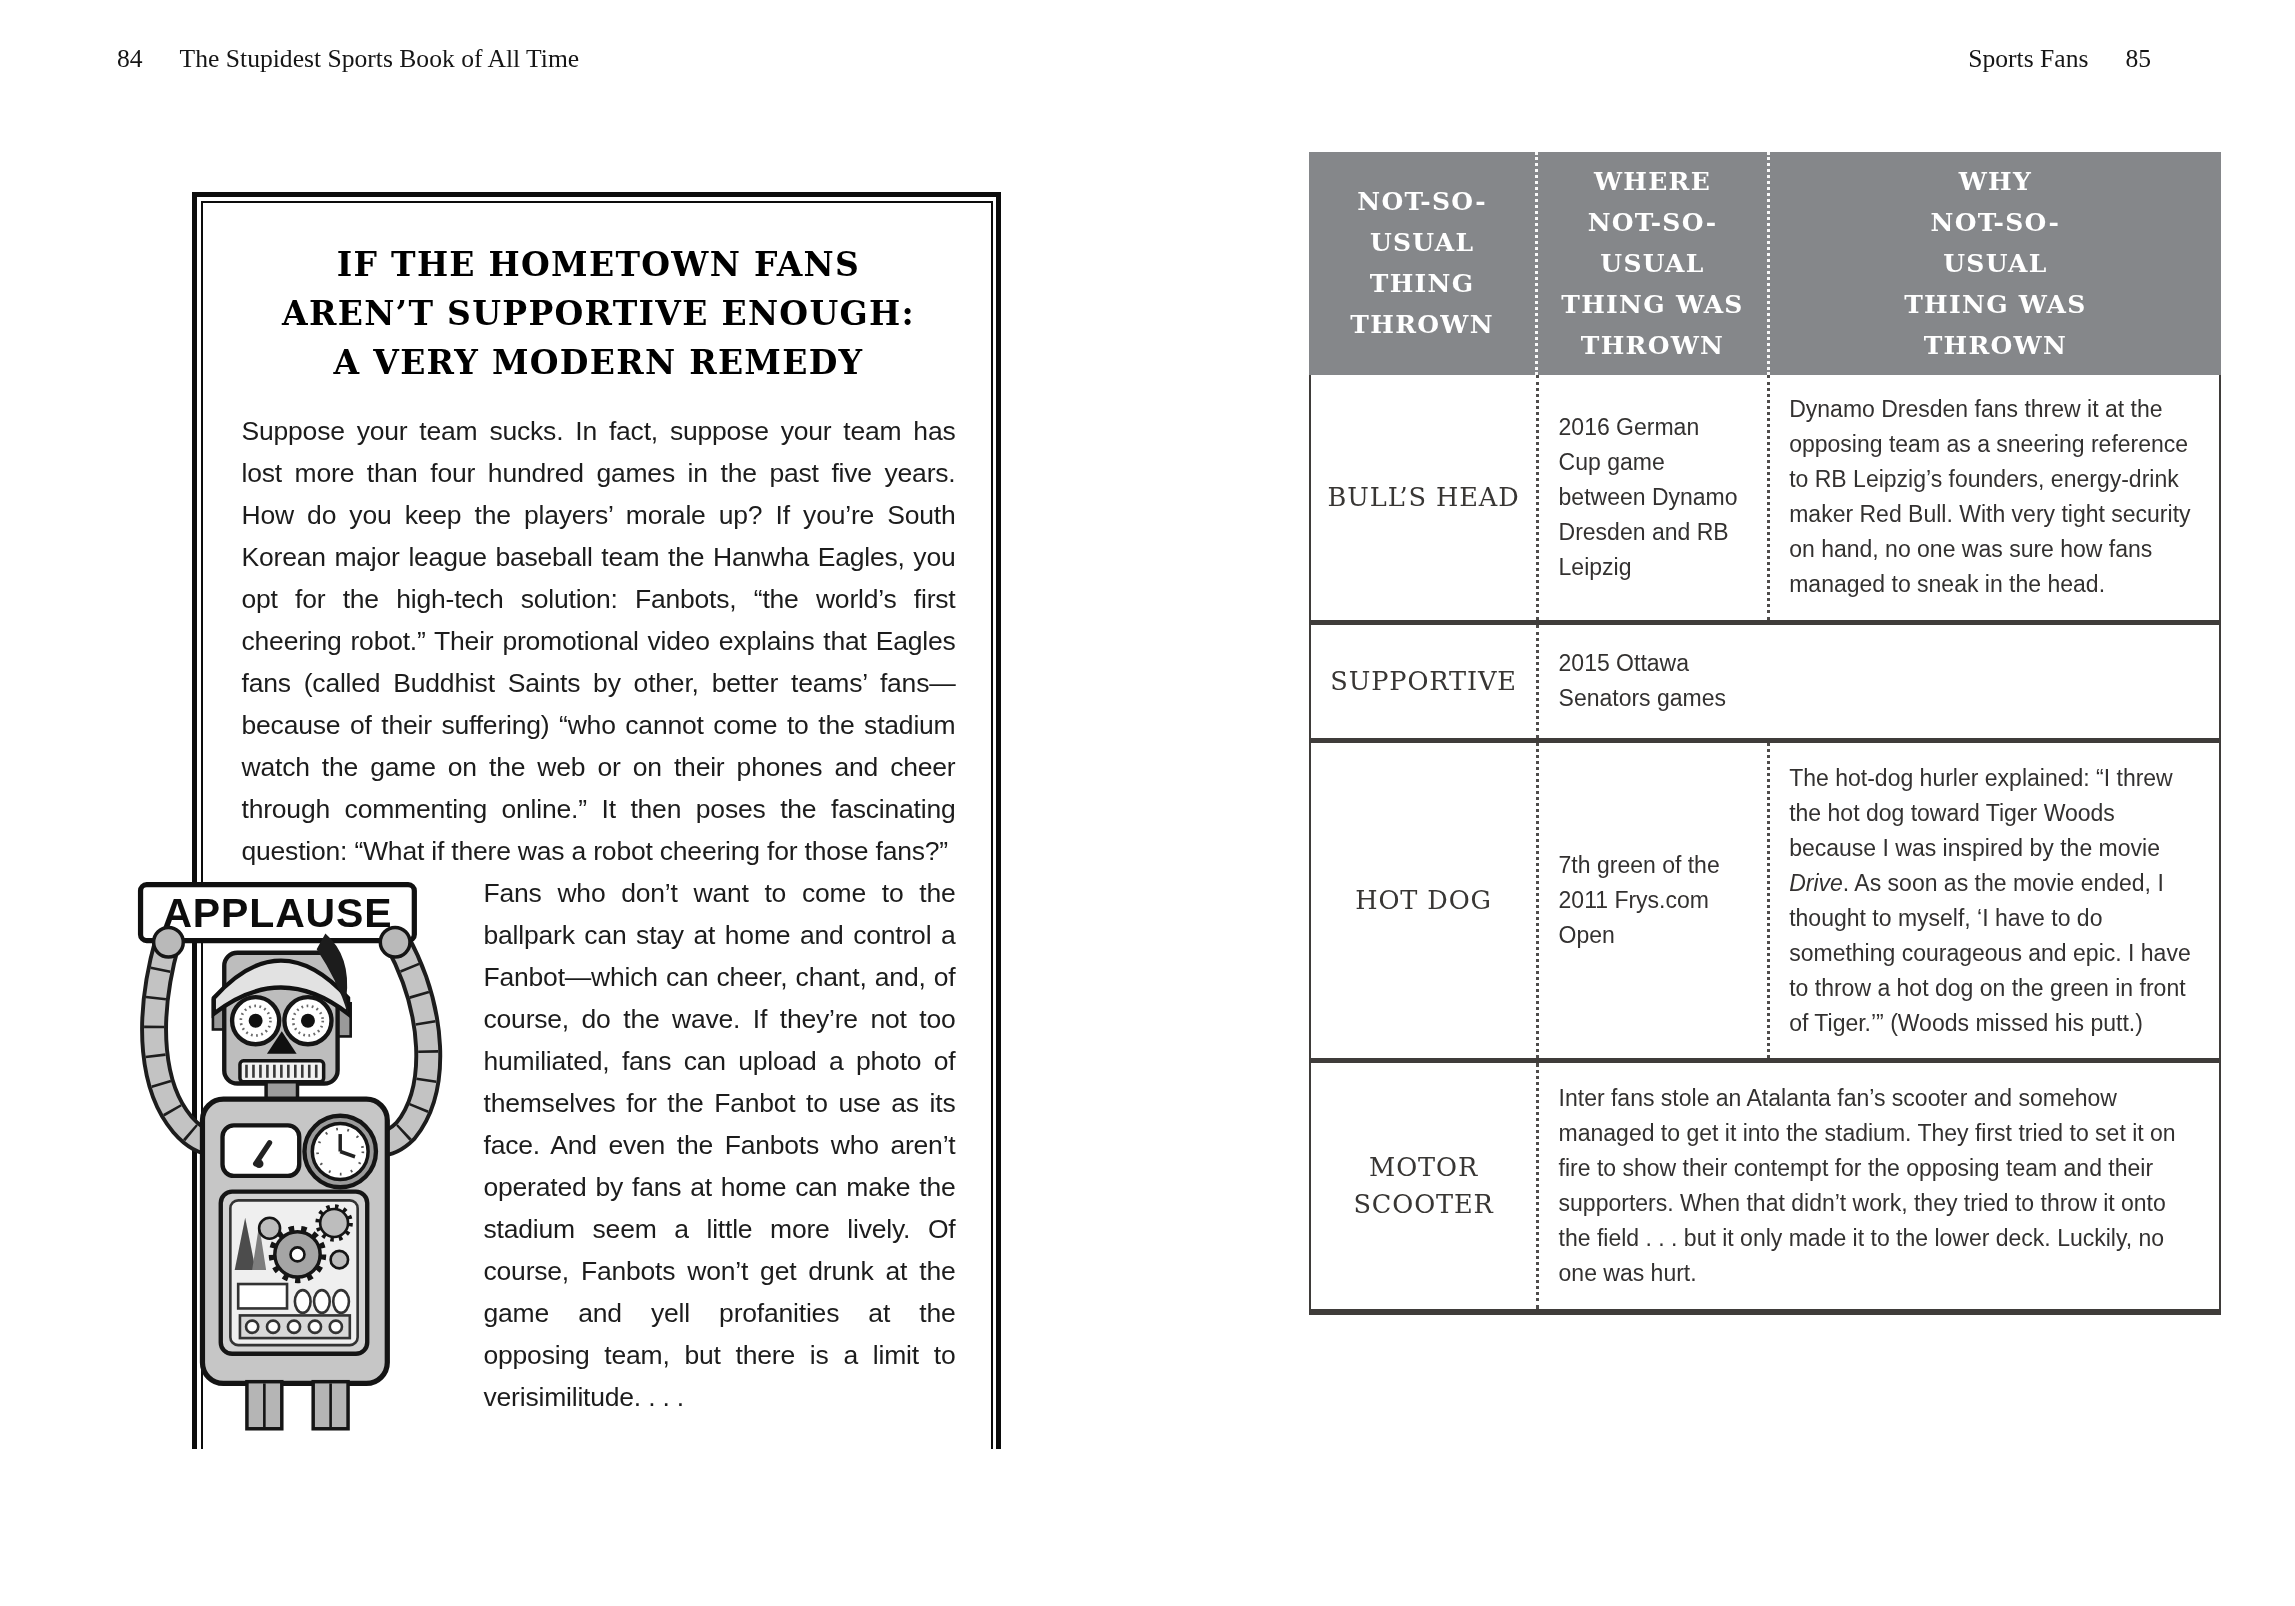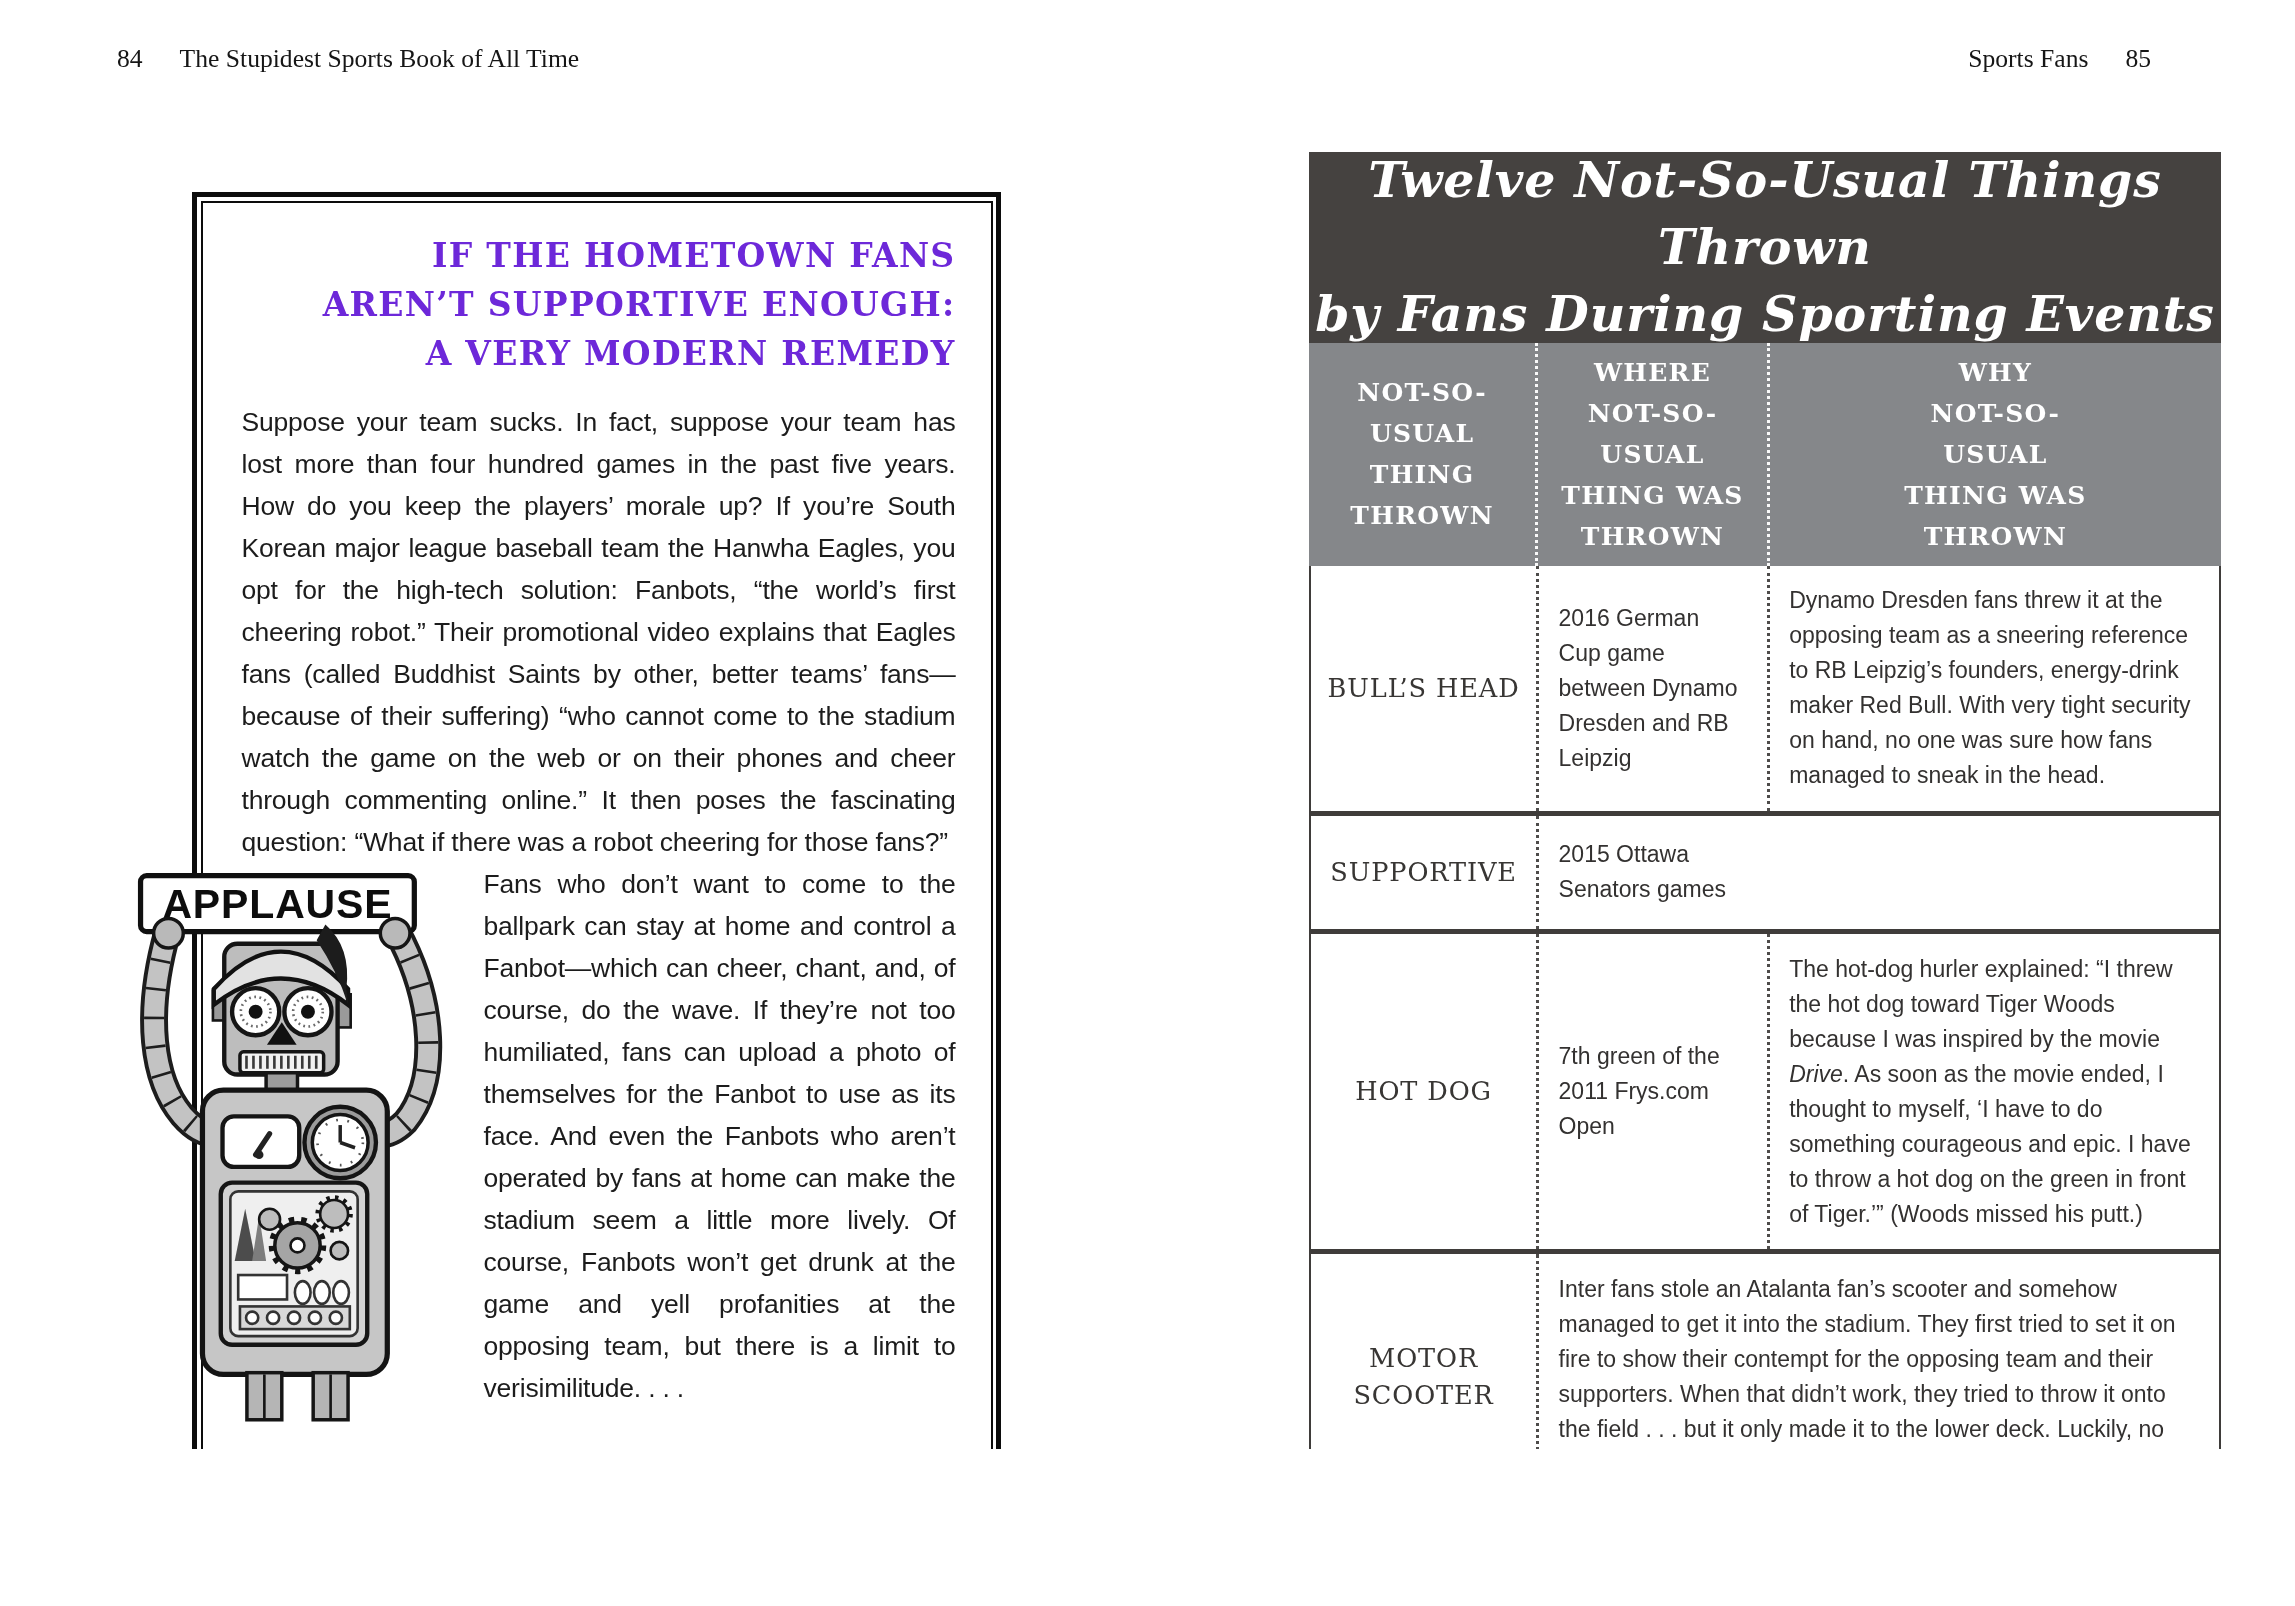--- a/index.html
+++ b/index.html
@@ -27,28 +27,28 @@
     border:5.3px solid #0c0c0c;
     background:#fff;
   }
   .feature-box-inner{
     position:absolute;inset:3.5px;
     border:2.6px solid #0c0c0c;
     padding:26.5px 35px 0 39px;
     box-sizing:border-box;
   }
   .box-title{
-    text-align:right;
+    text-align:center;
     font-family:"DejaVu Serif",serif;
     font-weight:bold;
     font-size:33px;line-height:49px;
     letter-spacing:1.3px;
-    color:#6d28d9;
+    color:#000000;
     white-space:pre-line;
-    margin:2px 0 23px 0;
+    margin:11px 0 23px 0;
   }
   .box-para{
     font-size:26.5px;line-height:42px;
     letter-spacing:-0.2px;
     text-align:justify;
     color:#1c1c1c;
     margin:0;
   }
   
   .robot-fig{
@@ -224,22 +224,20 @@
             <line x1="232" y1="582" x2="232" y2="632" stroke="#151515" stroke-width="3"></line>
           </g>
         </svg>
       </div>
 
       <p class="box-para">Fans who don’t want to come to the ballpark can stay at home and control a Fanbot—which can cheer, chant, and, of course, do the wave. If they’re not too humiliated, fans can upload a photo of themselves for the Fanbot to use as its face. And even the Fanbots who aren’t operated by fans at home can make the stadium seem a little more lively. Of course, Fanbots won’t get drunk at the game and yell profanities at the opposing team, but there is a limit to verisimilitude. . . .</p>
     </div>
   </div>
 
   <div class="things-table">
-    <div class="table-title-band">Twelve Not-So-Usual Things Thrown
-by Fans During Sporting Events</div>
     <div class="table-header-row">
       <div class="hcell c1">NOT-SO-
 USUAL
 THING
 THROWN</div>
       <div class="hcell c2">WHERE
 NOT-SO-
 USUAL
 THING WAS
 THROWN</div>

